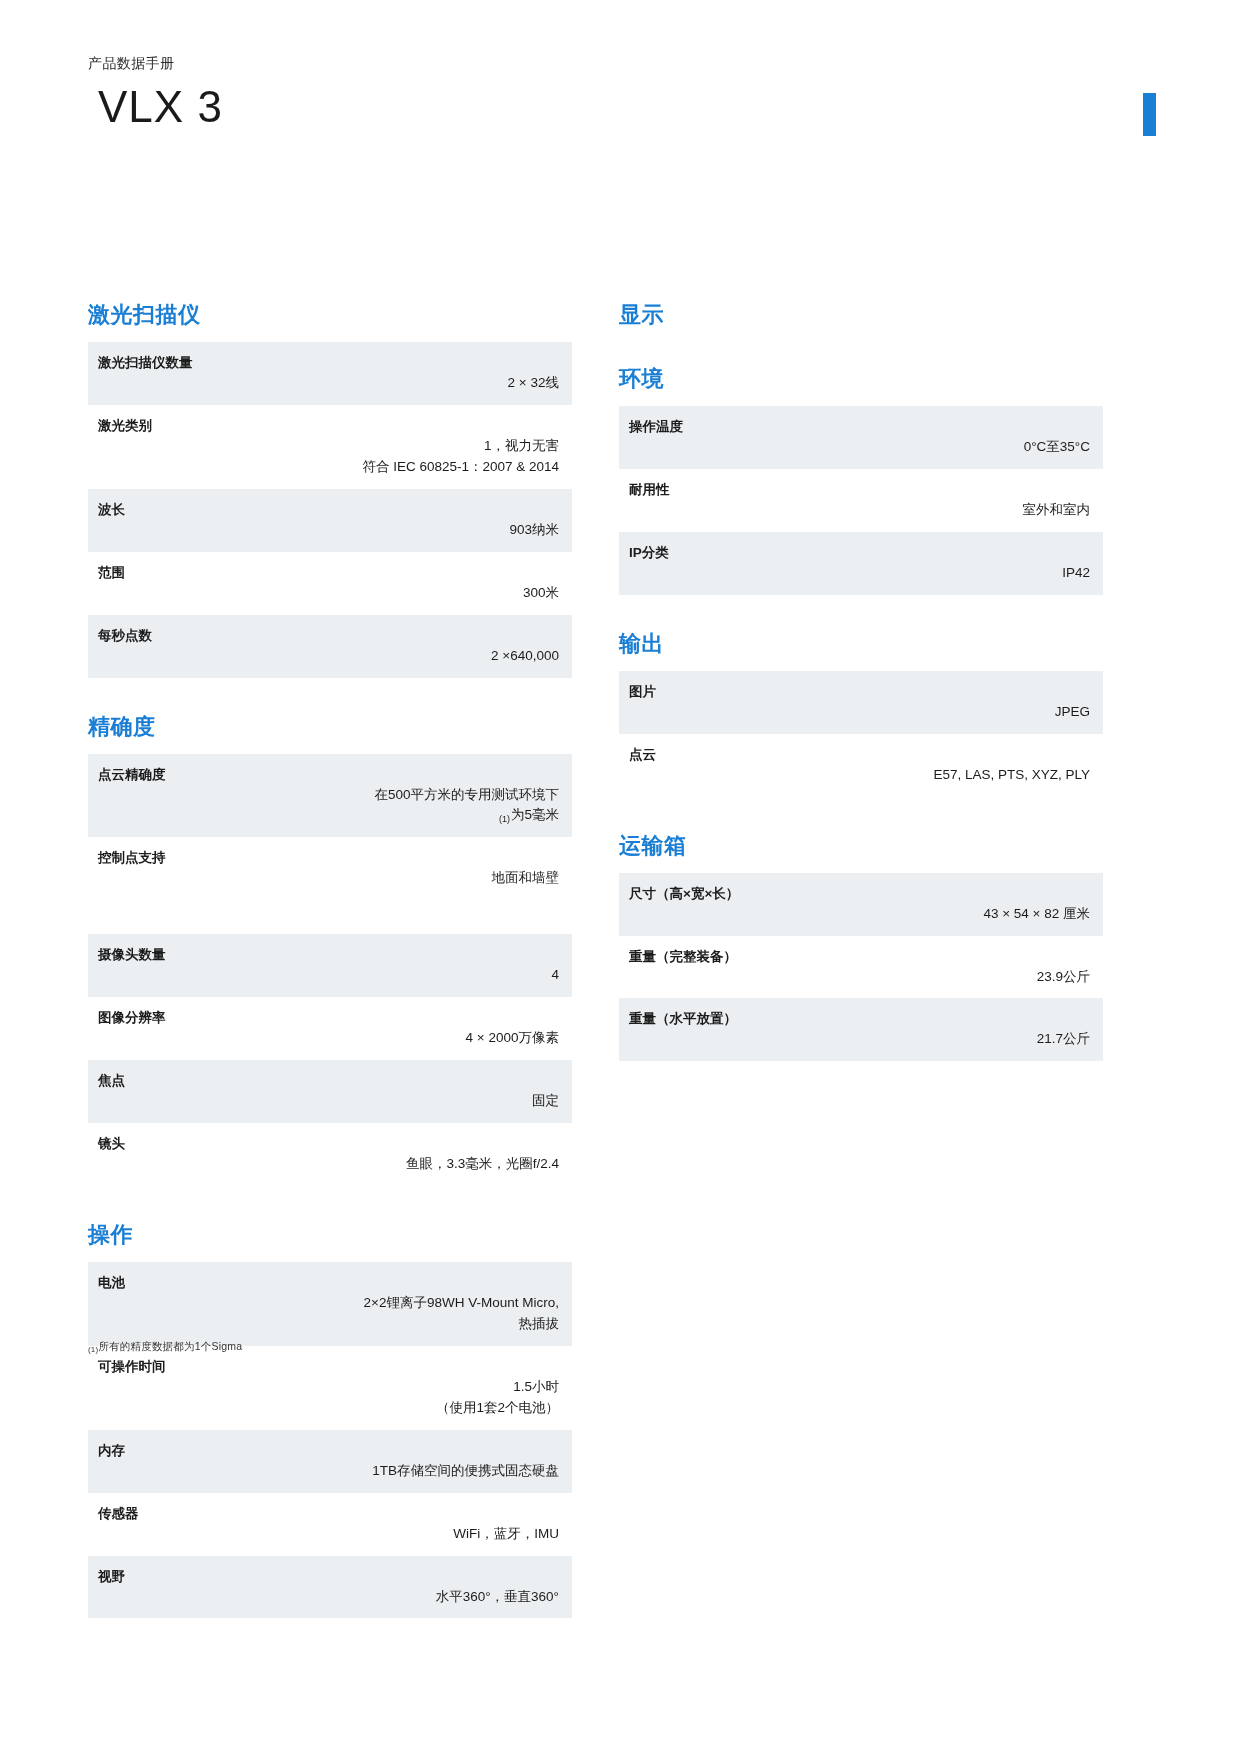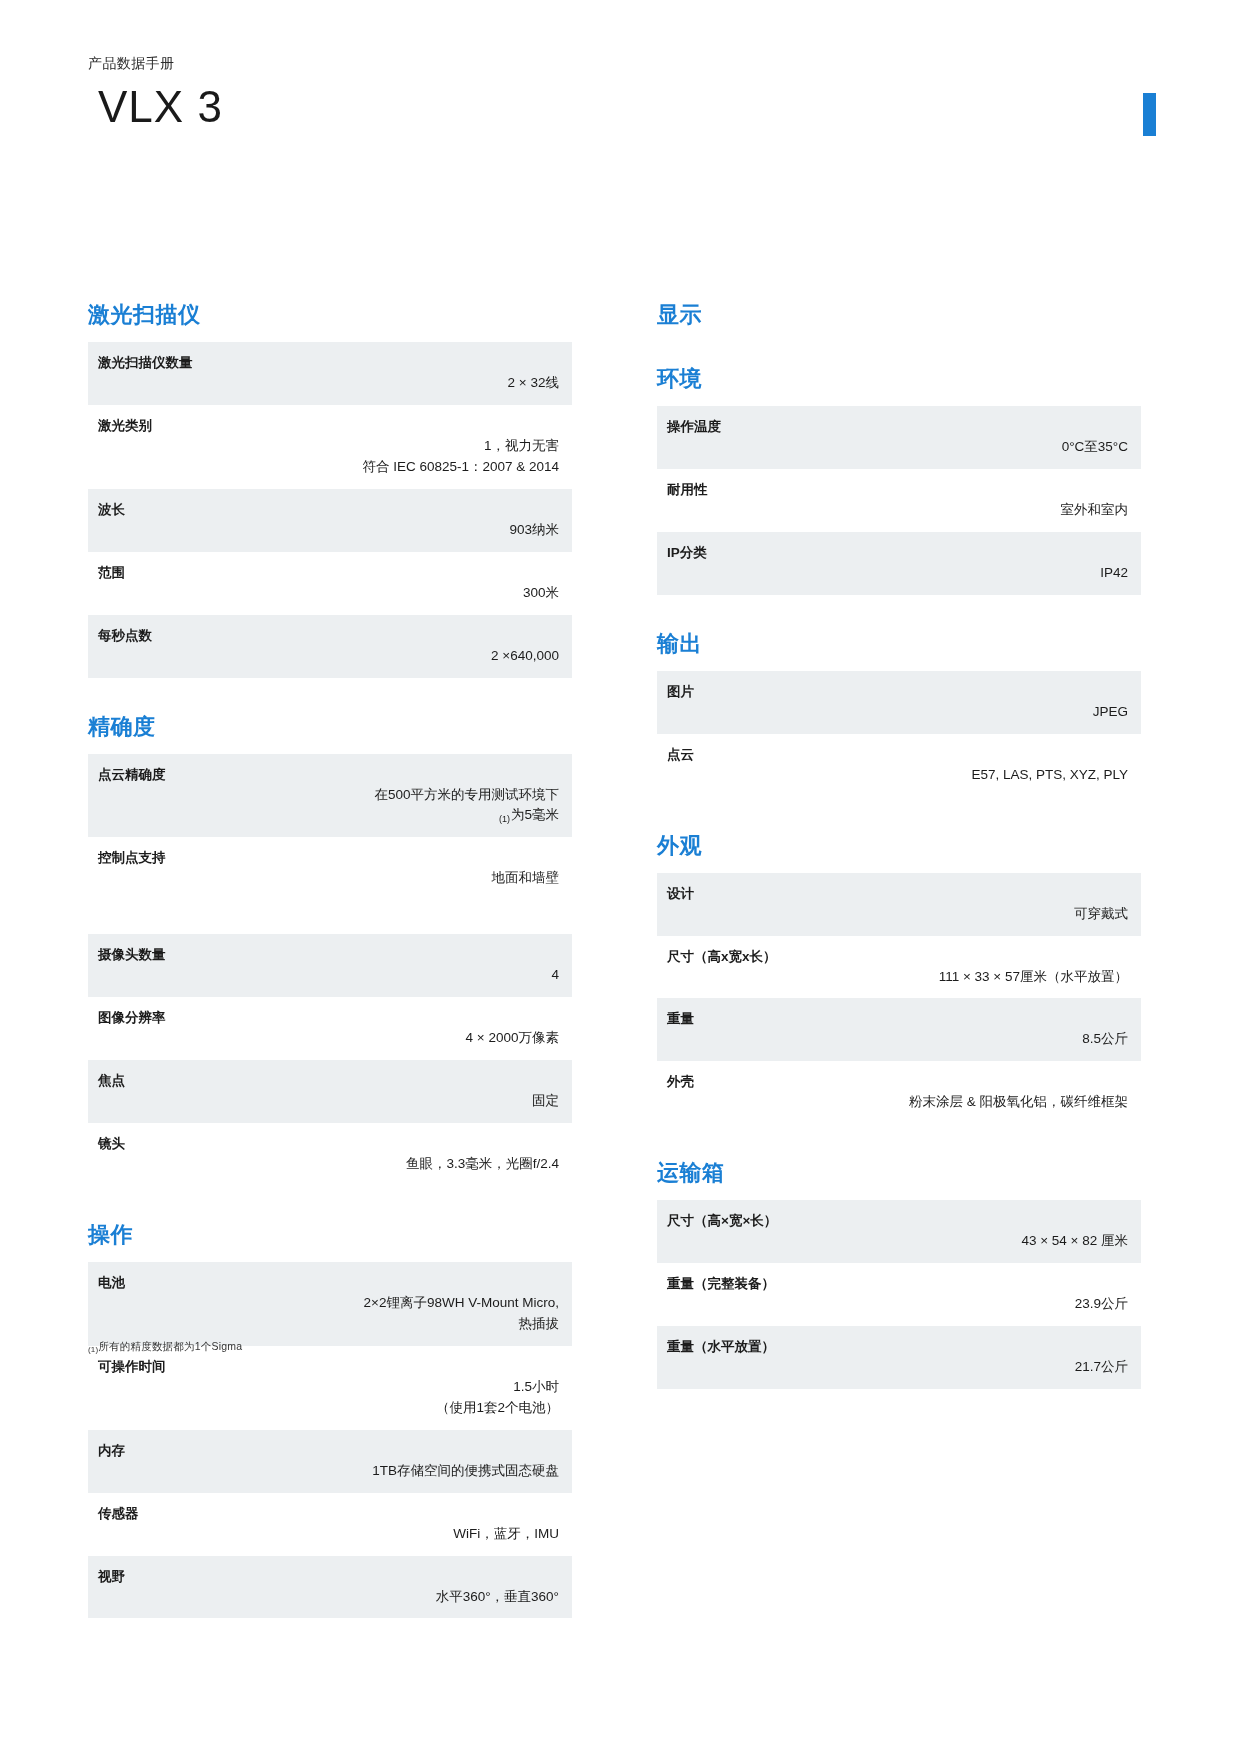--- a/index.html
+++ b/index.html
@@ -55,21 +55,21 @@
     background: #1a7fd4;
   }
 
   
   .columns {
     position: absolute;
     top: 300px;
     left: 88px;
     right: 88px;
     display: flex;
-    gap: 85px;
+    gap: 47px;
   }
   .col {
     width: 484px;
     flex: 0 0 484px;
   }
 
   .section {
     margin-bottom: 34px;
   }
   .section:last-child { margin-bottom: 0; }
@@ -271,41 +271,20 @@
               <div class="spec-label">图片</div>
               <div class="spec-value">JPEG</div>
             </div>
             <div class="spec-row plain">
               <div class="spec-label">点云</div>
               <div class="spec-value">E57, LAS, PTS, XYZ, PLY</div>
             </div>
           </div>
         </div>
         <div class="section">
-          <h2 class="section-title">外观</h2>
-          <div class="spec-table">
-            <div class="spec-row alt">
-              <div class="spec-label">设计</div>
-              <div class="spec-value">可穿戴式</div>
-            </div>
-            <div class="spec-row plain">
-              <div class="spec-label">尺寸（高x宽x长）</div>
-              <div class="spec-value">111 × 33 × 57厘米（水平放置）</div>
-            </div>
-            <div class="spec-row alt">
-              <div class="spec-label">重量</div>
-              <div class="spec-value">8.5公斤</div>
-            </div>
-            <div class="spec-row plain">
-              <div class="spec-label">外壳</div>
-              <div class="spec-value">粉末涂层 &amp; 阳极氧化铝，碳纤维框架</div>
-            </div>
-          </div>
-        </div>
-        <div class="section">
           <h2 class="section-title">运输箱</h2>
           <div class="spec-table">
             <div class="spec-row alt">
               <div class="spec-label">尺寸（高×宽×长）</div>
               <div class="spec-value">43 × 54 × 82 厘米</div>
             </div>
             <div class="spec-row plain">
               <div class="spec-label">重量（完整装备）</div>
               <div class="spec-value">23.9公斤</div>
             </div>

